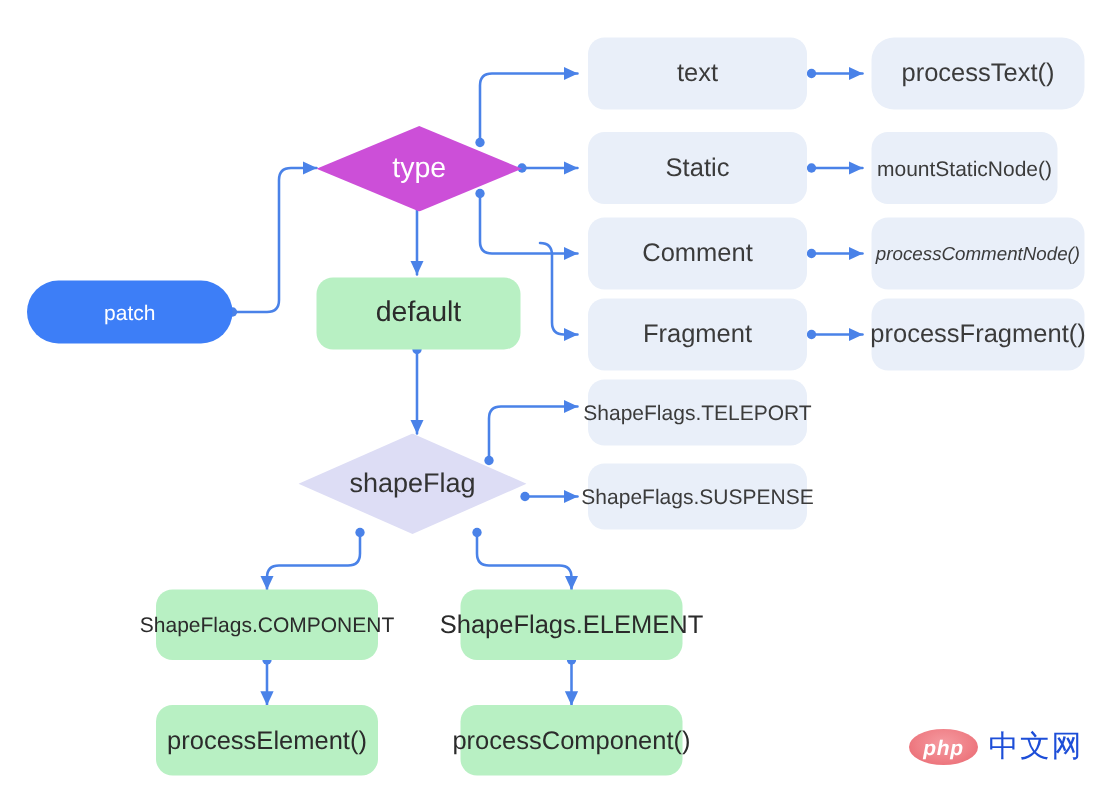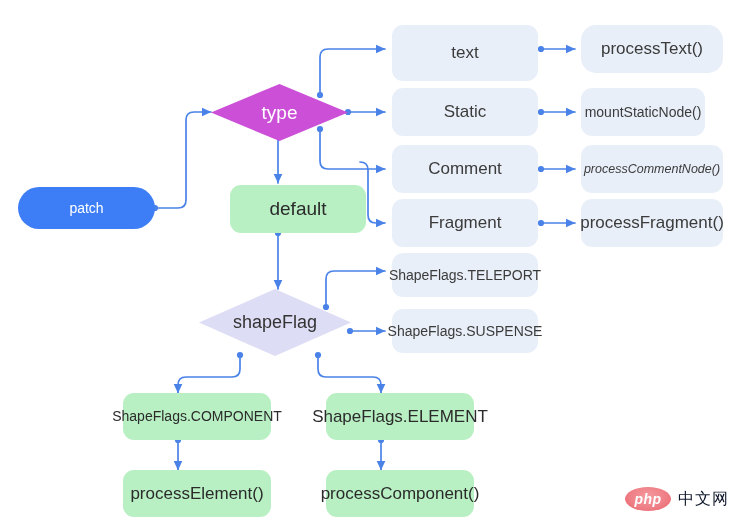--- a/index.html
+++ b/index.html
@@ -37,21 +37,20 @@
   
   .start{
     background:#3d7ef7;
     color:#ffffff;
     border-radius:28px;
     font-size:14px;
   }
   .green{
     background:#b8f0c3;
     color:#2b2b2b;
-    margin-left:19px;
   }
   .bluebox{
     background:#e9eff9;
     color:#3b3b3b;
   }
   .diamond-wrap{
     position:absolute;
     z-index:2;
   }
   .diamond-shape{
@@ -73,41 +72,41 @@
 
   
   .fs-lg{ font-size:19px; }
   .fs-md{ font-size:17px; }
   .fs-sm{ font-size:14px; }
   .fs-xs{ font-size:12.5px;font-style:italic; }
 
   
   #watermark{
     position:absolute;
-    right:8px;
+    right:15px;
     bottom:12px;
     display:flex;
     align-items:center;
     gap:7px;
     z-index:5;
   }
   #watermark .php-badge{
     width:46px;height:24px;
     border-radius:50%;
     background:radial-gradient(ellipse at 50% 40%, #f59aa0 0%, #ef7f86 55%, #e8636d 100%);
     display:flex;align-items:center;justify-content:center;
     color:#ffffff;
     font-style:italic;
     font-weight:bold;
     font-size:14px;
     letter-spacing:.5px;
   }
   #watermark .cn-text{
-    color:#0f172a;
-    font-size:16px;
+    color:#1d4ed8;
+    font-size:20px;
     font-family:"DejaVu Sans",sans-serif;
     letter-spacing:1px;
   }
 </style>
 </head>
 <body>
 
 <div id="stage">
 
   <svg id="wires" viewBox="0 0 737 523" width="737" height="523">
@@ -185,21 +184,21 @@
     <span>default</span>
   </div>
 
   <div class="diamond-wrap d-shapeflag" style="left:199px; top:289px; width:152px; height:67px;">
     <svg class="diamond-shape" viewBox="0 0 152 67" preserveAspectRatio="none">
       <polygon points="76,0 152,33.5 76,67 0,33.5" fill="#ddddf5"></polygon>
     </svg>
     <div class="diamond-label">shapeFlag</div>
   </div>
 
-  <div class="node rounded bluebox fs-md" style="left:392px; top:25px; width:146px; height:56px;">
+  <div class="node rounded bluebox fs-md" style="left:392px; top:25px; width:146px; height:48px;">
     <span>text</span>
   </div>
 
   <div class="node rounded bluebox fs-md" style="left:392px; top:88px; width:146px; height:48px;">
     <span>Static</span>
   </div>
 
   <div class="node rounded bluebox fs-md" style="left:392px; top:145px; width:146px; height:48px;justify-content:center;">
     <span>Comment</span>
   </div>

